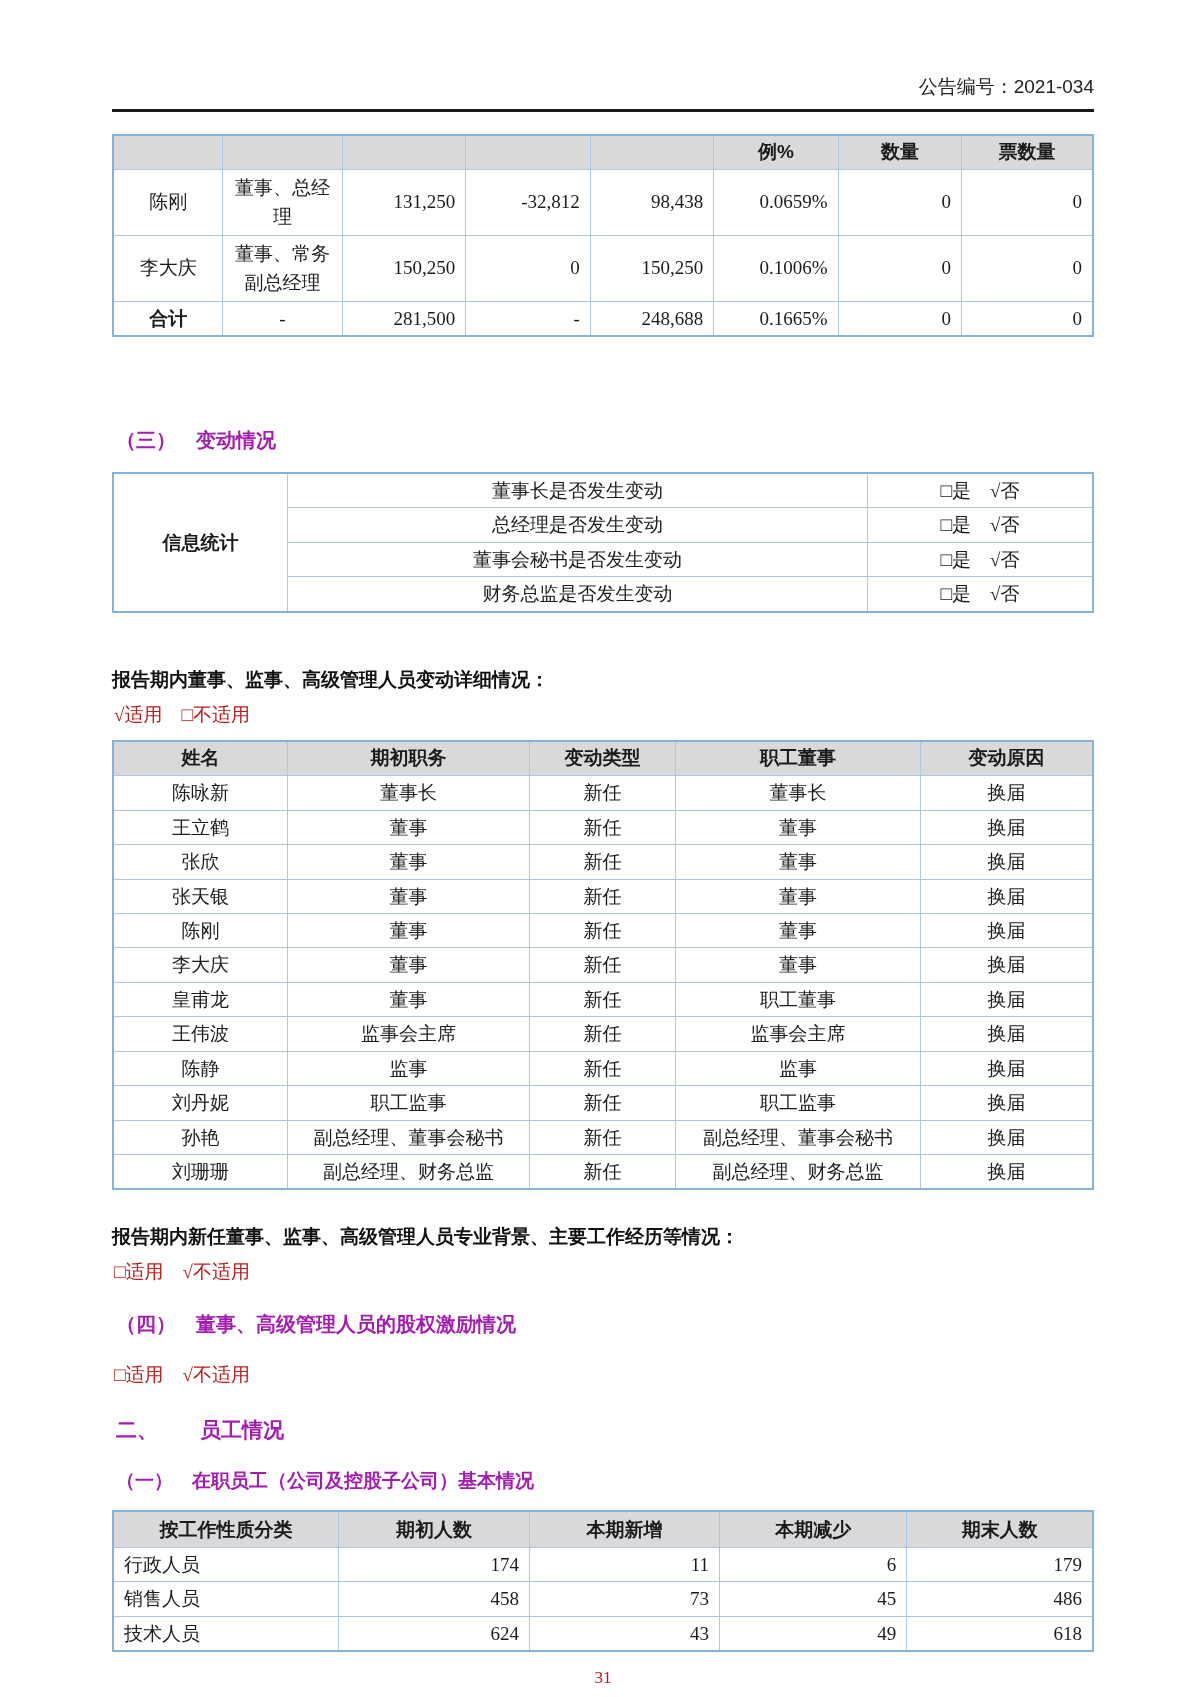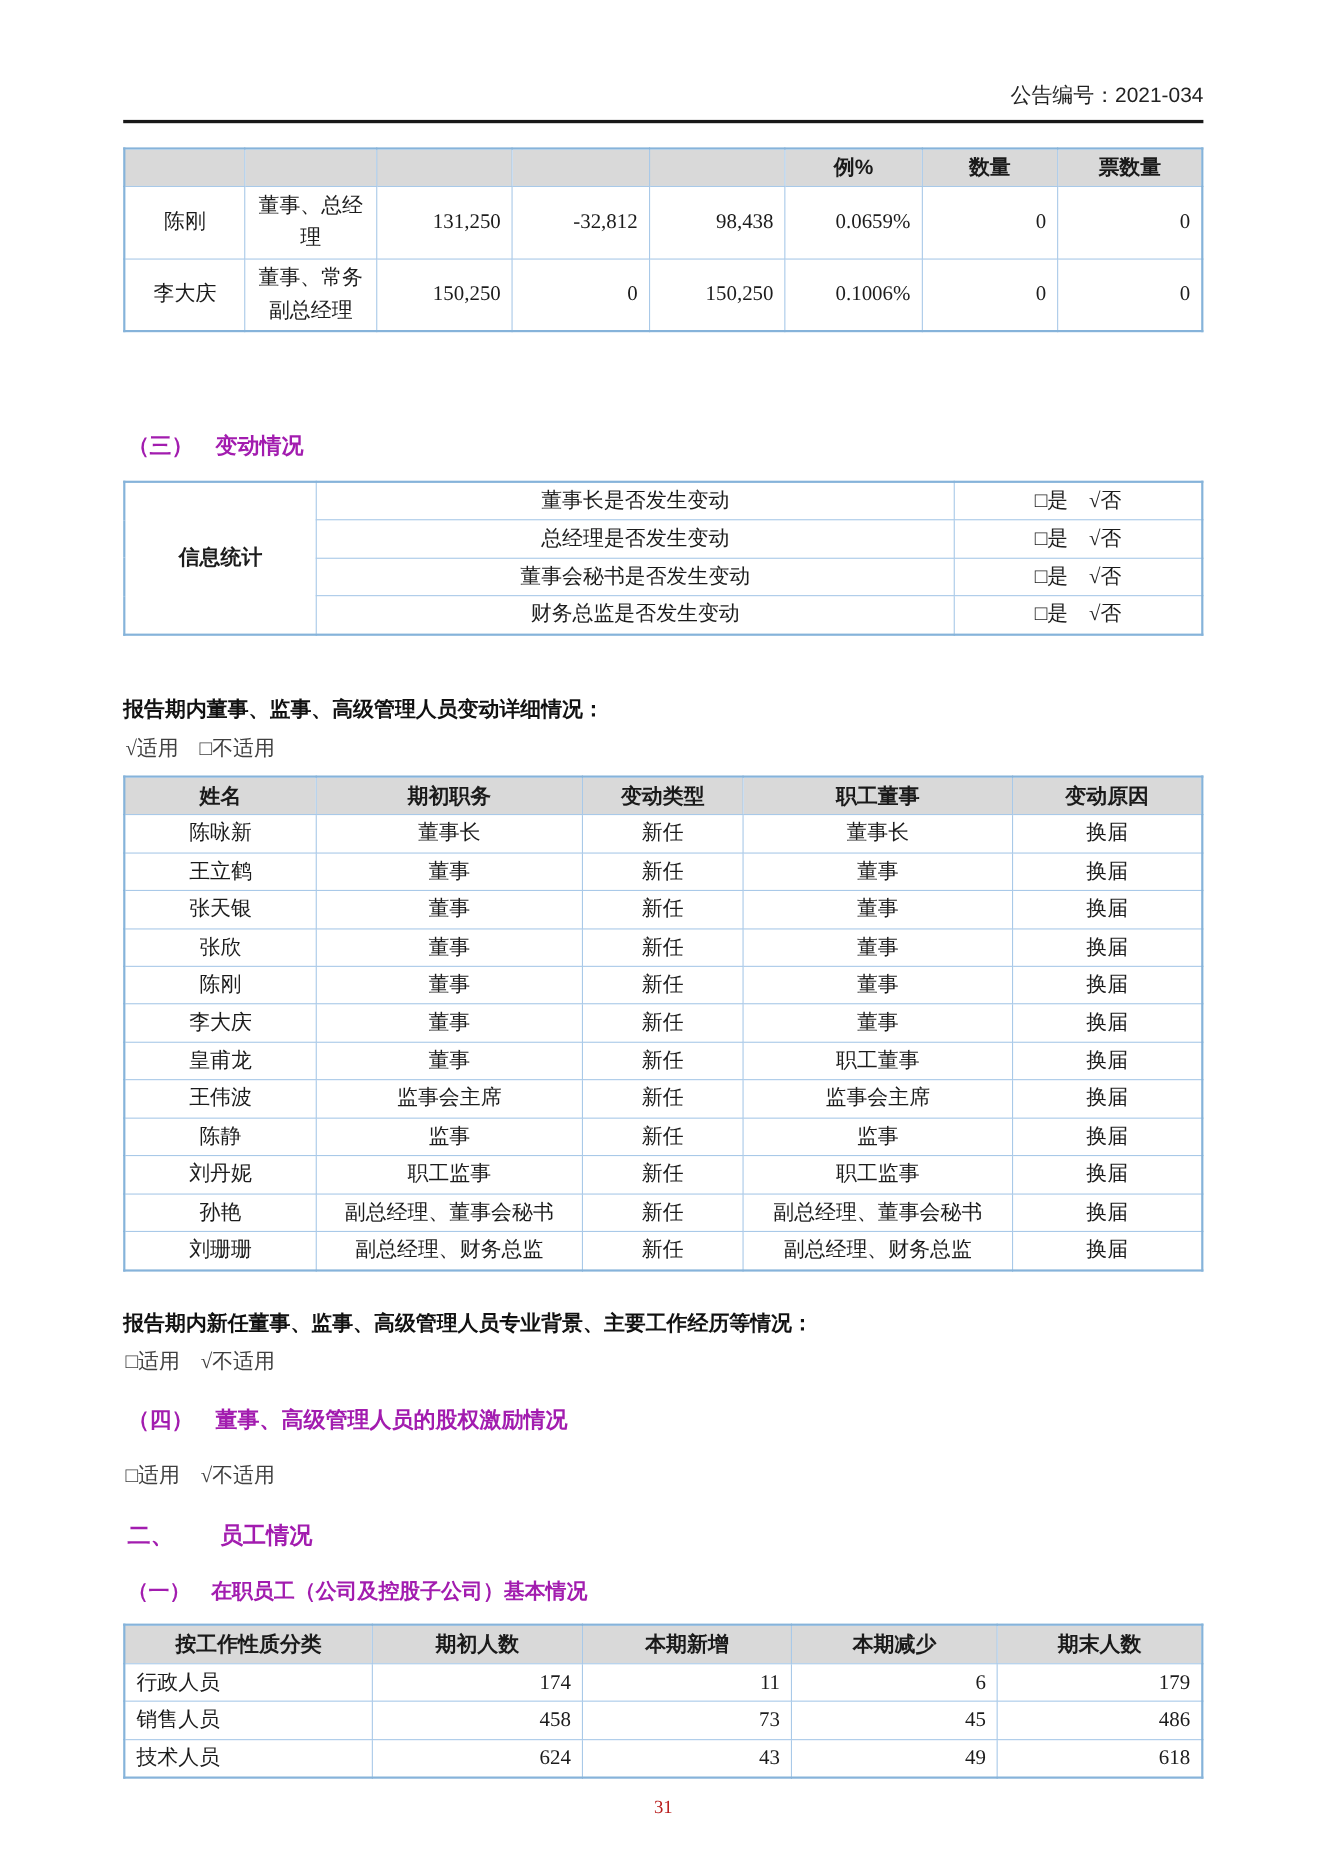--- a/index.html
+++ b/index.html
@@ -42,21 +42,21 @@
   
   .t-info{margin-top:18px;}
   .t-info tr{height:31px;}
   .t-info td{text-align:center;}
   .t-info td.stat-label{font-weight:bold;font-family:Liberation Sans, sans-serif;font-size:19px;}
   
   .bold-line{font-family:"Liberation Sans","DejaVu Sans",sans-serif;
     font-weight:bold;font-size:19px;margin:0;color:#111;}
   .bl-1{margin-top:54px;}
   .bl-2{margin-top:34px;}
-  .apply-line{font-size:19px;margin:9px 0 0 2px;color:#404040;}
+  .apply-line{font-size:19px;margin:9px 0 0 2px;color:#b91c1c;}
   .ap-gap{margin-top:24px;}
   
   .t2{margin-top:12px;}
   .t2 thead tr{height:35px;}
   .t2 tbody tr{height:31px;}
   .t2 td{text-align:center;}
   
   .t3{margin-top:16px;}
   .t3 thead tr{height:36px;}
   .t3 tbody tr{height:33px;}
@@ -112,20 +112,30 @@
         <tr>
           <td class="ctr">李大庆</td>
           <td class="ctr">董事、常务副总经理</td>
           <td class="num">150,250</td>
           <td class="num">0</td>
           <td class="num">150,250</td>
           <td class="num">0.1006%</td>
           <td class="num">0</td>
           <td class="num">0</td>
         </tr>
+        <tr class="sum-row">
+          <td class="ctr">合计</td>
+          <td class="ctr">-</td>
+          <td class="num">281,500</td>
+          <td class="num">-</td>
+          <td class="num">248,688</td>
+          <td class="num">0.1665%</td>
+          <td class="num">0</td>
+          <td class="num">0</td>
+        </tr>
       </tbody>
   </table>
 
   <h3 class="sec sec-3">（三）　变动情况</h3>
 
   <table class="tbl t-info" id="tinfo">
     <colgroup>
       <col style="width:17.8%">
         <col style="width:59.2%">
         <col style="width:23%">
@@ -180,28 +190,28 @@
           <td>换届</td>
         </tr>
         <tr>
           <td>王立鹤</td>
           <td>董事</td>
           <td>新任</td>
           <td>董事</td>
           <td>换届</td>
         </tr>
         <tr>
+          <td>张欣</td>
+          <td>董事</td>
+          <td>新任</td>
+          <td>董事</td>
+          <td>换届</td>
+        </tr>
+        <tr>
           <td>张天银</td>
-          <td>董事</td>
-          <td>新任</td>
-          <td>董事</td>
-          <td>换届</td>
-        </tr>
-        <tr>
-          <td>张欣</td>
           <td>董事</td>
           <td>新任</td>
           <td>董事</td>
           <td>换届</td>
         </tr>
         <tr>
           <td>陈刚</td>
           <td>董事</td>
           <td>新任</td>
           <td>董事</td>

